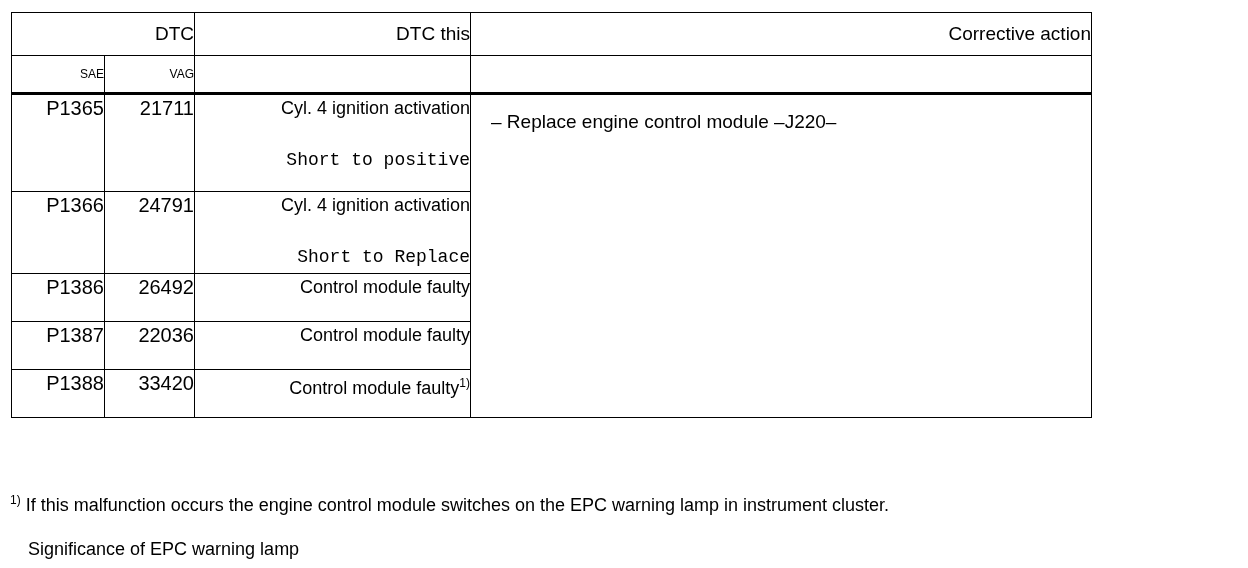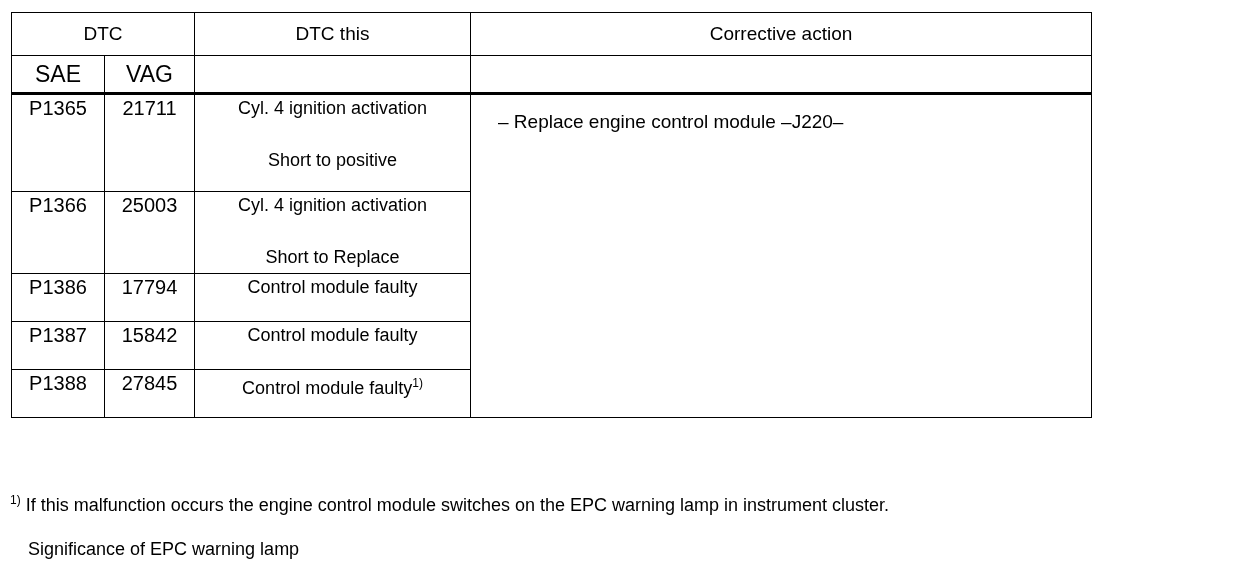--- a/index.html
+++ b/index.html
@@ -23,39 +23,39 @@
     width: 1080px;
     border-collapse: collapse;
     table-layout: fixed;
   }
 
   #dtc-table td, #dtc-table th {
     border: 1.5px solid #000000;
     padding: 0;
     vertical-align: top;
     font-weight: normal;
-    text-align: center;
+    text-align: right;
   }
 
   .col-sae   { width: 93px; }
   .col-vag   { width: 90px; }
   .col-text  { width: 276px; }
   .col-corr  { width: 621px; }
 
   .hdr-cell {
     text-align: center;
     font-weight: bold;
     font-size: 19px;
     height: 42px;
     line-height: 42px;
     border-bottom-width: 1.5px !important;
   }
   .sub-cell {
     text-align: center;
-    font-size: 23px;
+    font-size: 12px;
     height: 36px;
     line-height: 36px;
   }
   .sub-empty {
     height: 36px;
   }
   .thick-bottom {
     border-bottom-width: 3px !important;
   }
 
@@ -65,37 +65,38 @@
     line-height: 26px;
   }
   .text-cell {
     font-size: 18px;
     padding: 10px 0 0 10px;
     line-height: 26px;
   }
   .text-cell .line2 {
     display: block;
     margin-top: 26px;
+    font-family: Liberation Mono, monospace;
   }
   .sup {
     font-size: 12px;
     vertical-align: super;
   }
   .row-tall   { height: 98px; }
   .row-mid    { height: 82px; }
   .row-short  { height: 48px; }
 
   .corr-cell {
     font-size: 19px;
     padding: 0;
     position: relative;
   }
   .corr-text {
     position: absolute;
-    left: 27px;
+    left: 20px;
     top: 16px;
     white-space: nowrap;
   }
 
   #footnote {
     position: absolute;
     left: 10px;
     top: 478px;
     width: 1200px;
     font-size: 18px;
@@ -140,46 +141,46 @@
         <span>Cyl. 4 ignition activation</span>
         <span class="line2">Short to positive</span>
       </td>
       <td class="corr-cell" rowspan="5">
         <span class="corr-text">– Replace engine control module –J220–</span>
       </td>
     </tr>
 
     <tr class="row-mid">
       <td class="code-cell">P1366</td>
-      <td class="code-cell">25003</td>
+      <td class="code-cell">24791</td>
       <td class="text-cell">
         <span>Cyl. 4 ignition activation</span>
         <span class="line2">Short to Replace</span>
       </td>
     </tr>
 
     <tr class="row-short">
       <td class="code-cell">P1386</td>
-      <td class="code-cell">17794</td>
+      <td class="code-cell">26492</td>
       <td class="text-cell">
         <span>Control module faulty</span>
       </td>
     </tr>
 
     <tr class="row-short">
       <td class="code-cell">P1387</td>
-      <td class="code-cell">15842</td>
+      <td class="code-cell">22036</td>
       <td class="text-cell">
         <span>Control module faulty</span>
       </td>
     </tr>
 
     <tr class="row-short">
       <td class="code-cell">P1388</td>
-      <td class="code-cell">27845</td>
+      <td class="code-cell">33420</td>
       <td class="text-cell">
         <span>Control module faulty</span><span class="sup">1)</span>
       </td>
     </tr>
   </tbody>
 </table>
 
 <div id="footnote">
   <span class="fn-mark">1)</span>
   <span>If this malfunction occurs the engine control module switches on the EPC warning lamp in instrument cluster.</span>

